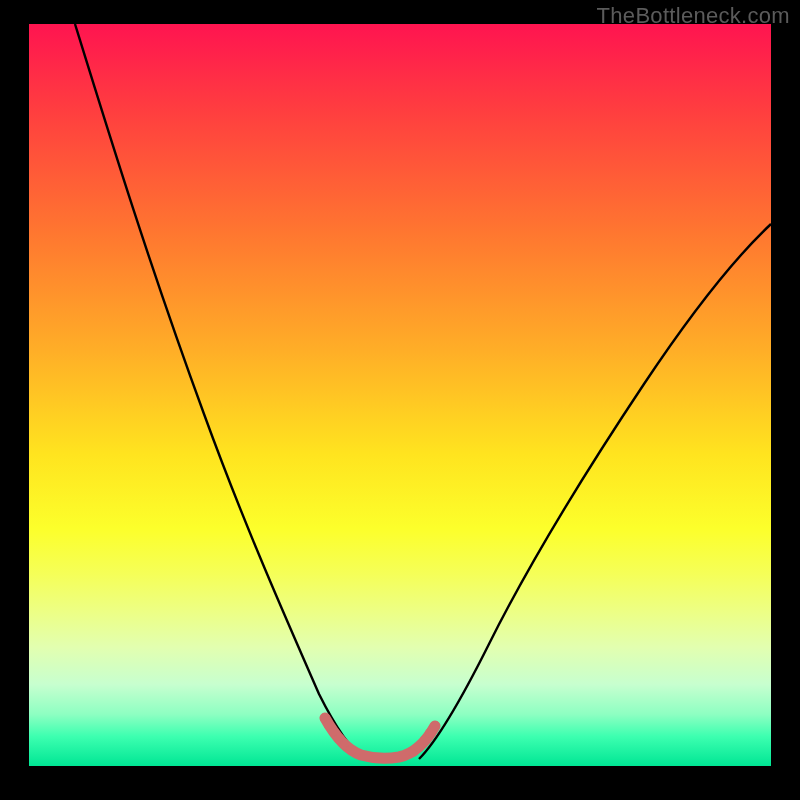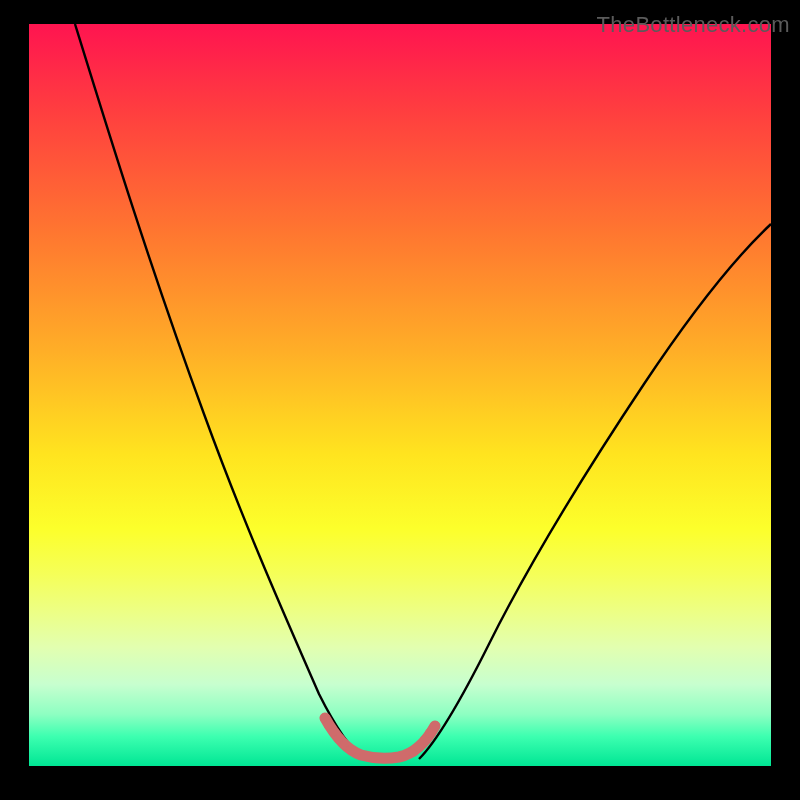--- a/index.html
+++ b/index.html
@@ -36,21 +36,21 @@
       #edff83 79%,
       #e2ffb0 84%,
       #c7ffcf 89%,
       #8effc2 93%,
       #3dffb0 96%,
       #00e694 100%
     );
   }
   .watermark {
     position: absolute;
-    top: 12px;
+    top: 3px;
     right: 10px;
     color: #5b5b5b;
     font-size: 22px;
     font-weight: 500;
     letter-spacing: 0.3px;
     user-select: none;
   }
   svg.curves {
     position: absolute;
     left: 0;

